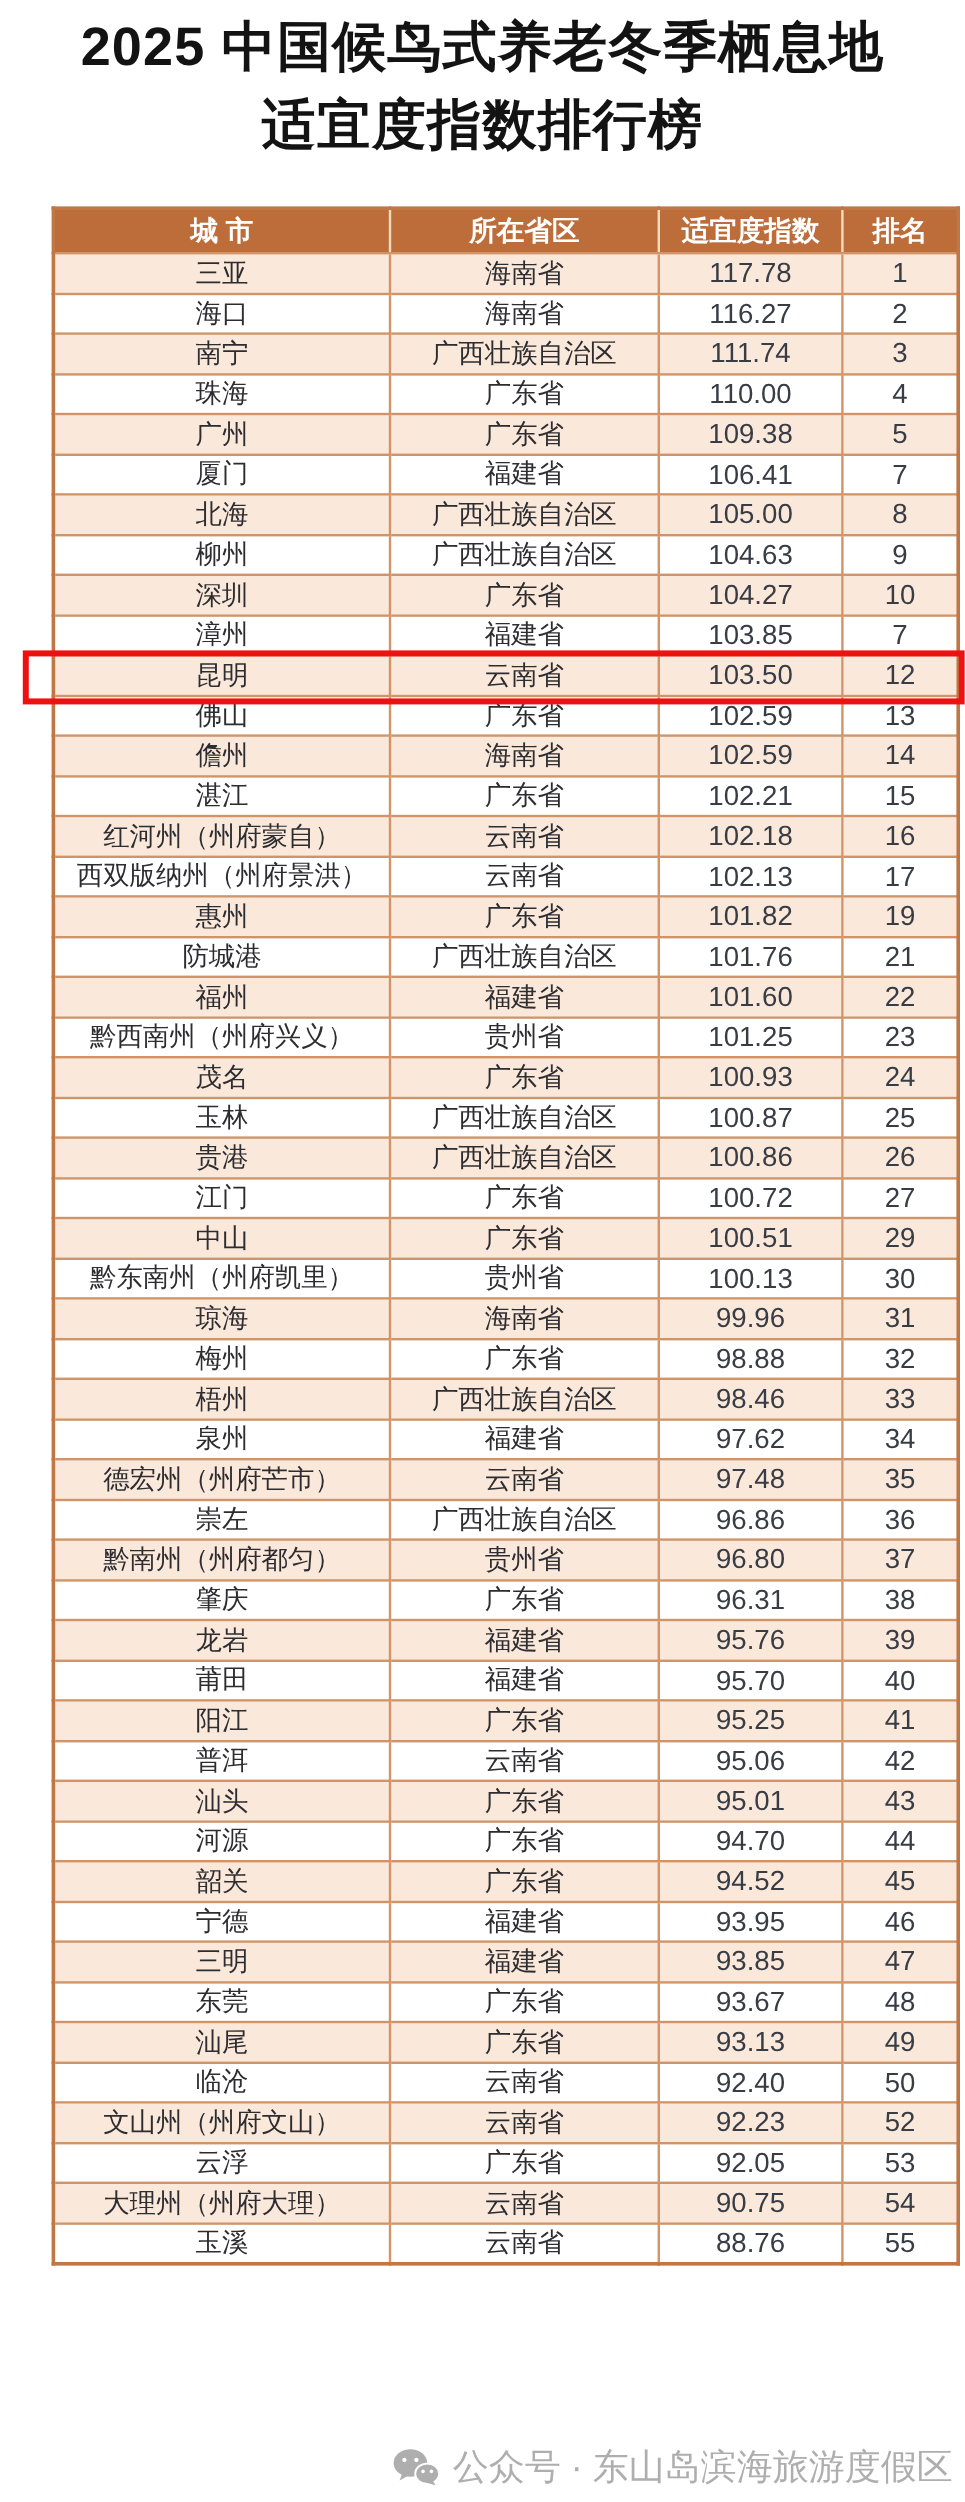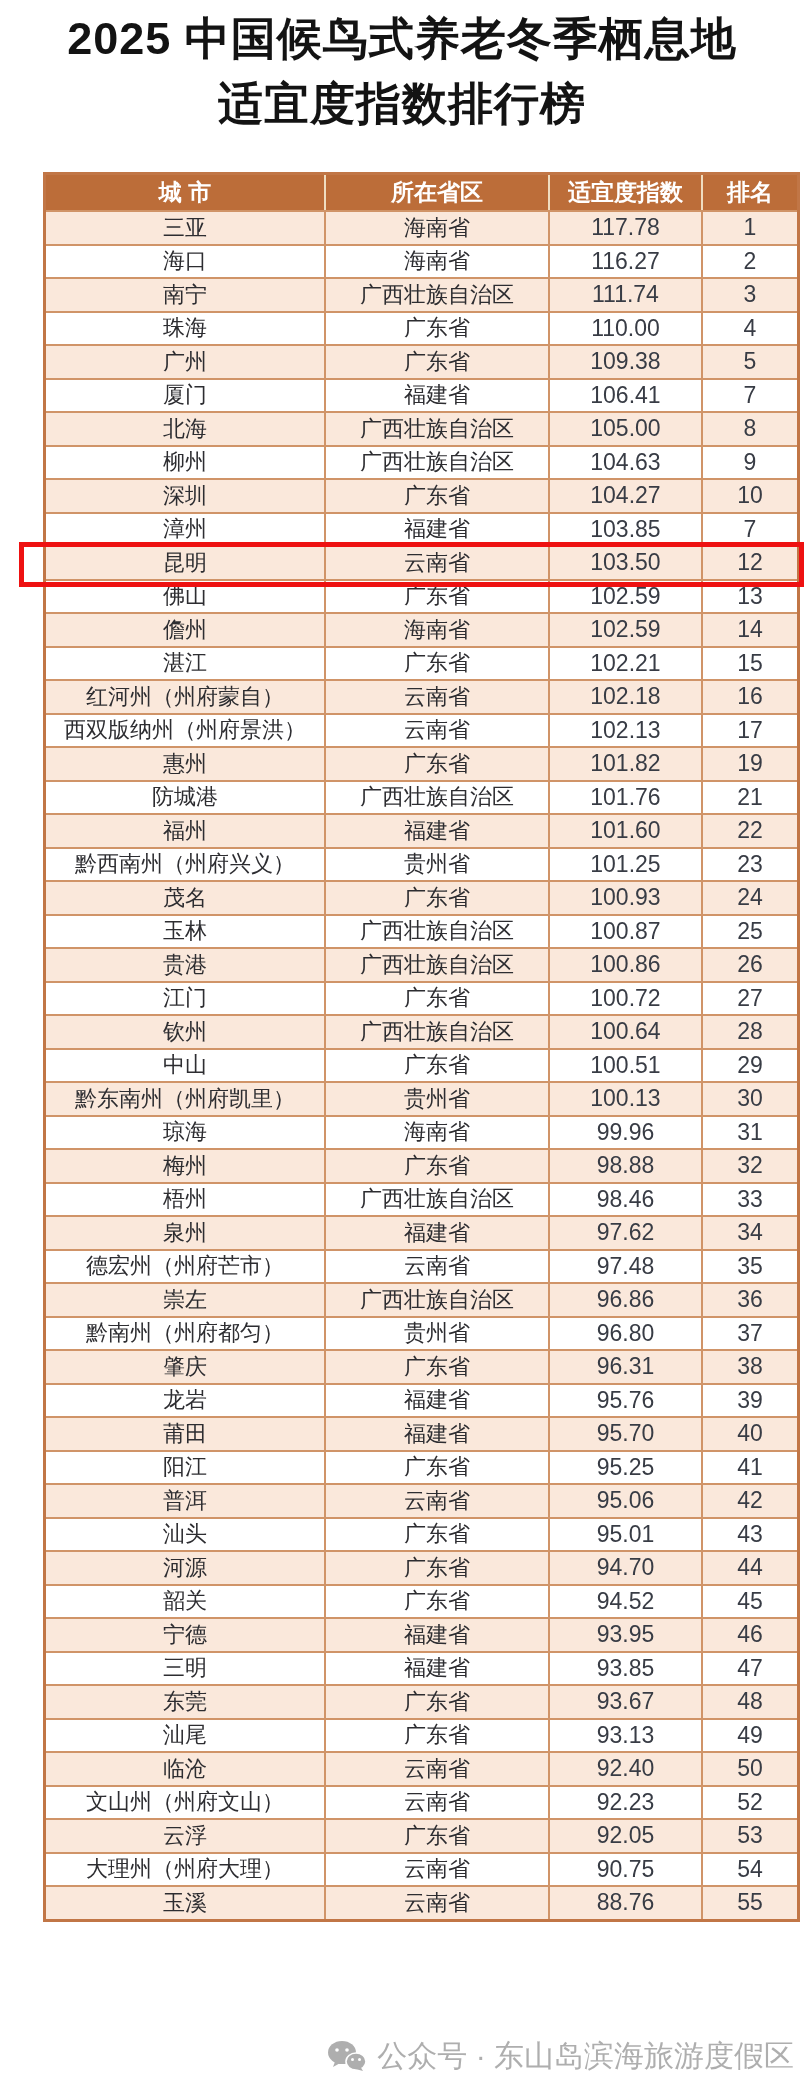--- a/index.html
+++ b/index.html
@@ -257,26 +257,20 @@
     <td class="num">100.86</td>
     <td class="num">26</td>
   </tr>
         <tr>
     <td>江门</td>
     <td>广东省</td>
     <td class="num">100.72</td>
     <td class="num">27</td>
   </tr>
         <tr>
-    <td>钦州</td>
-    <td>广西壮族自治区</td>
-    <td class="num">100.64</td>
-    <td class="num">28</td>
-  </tr>
-        <tr>
     <td>中山</td>
     <td>广东省</td>
     <td class="num">100.51</td>
     <td class="num">29</td>
   </tr>
         <tr>
     <td>黔东南州（州府凯里）</td>
     <td>贵州省</td>
     <td class="num">100.13</td>
     <td class="num">30</td>

